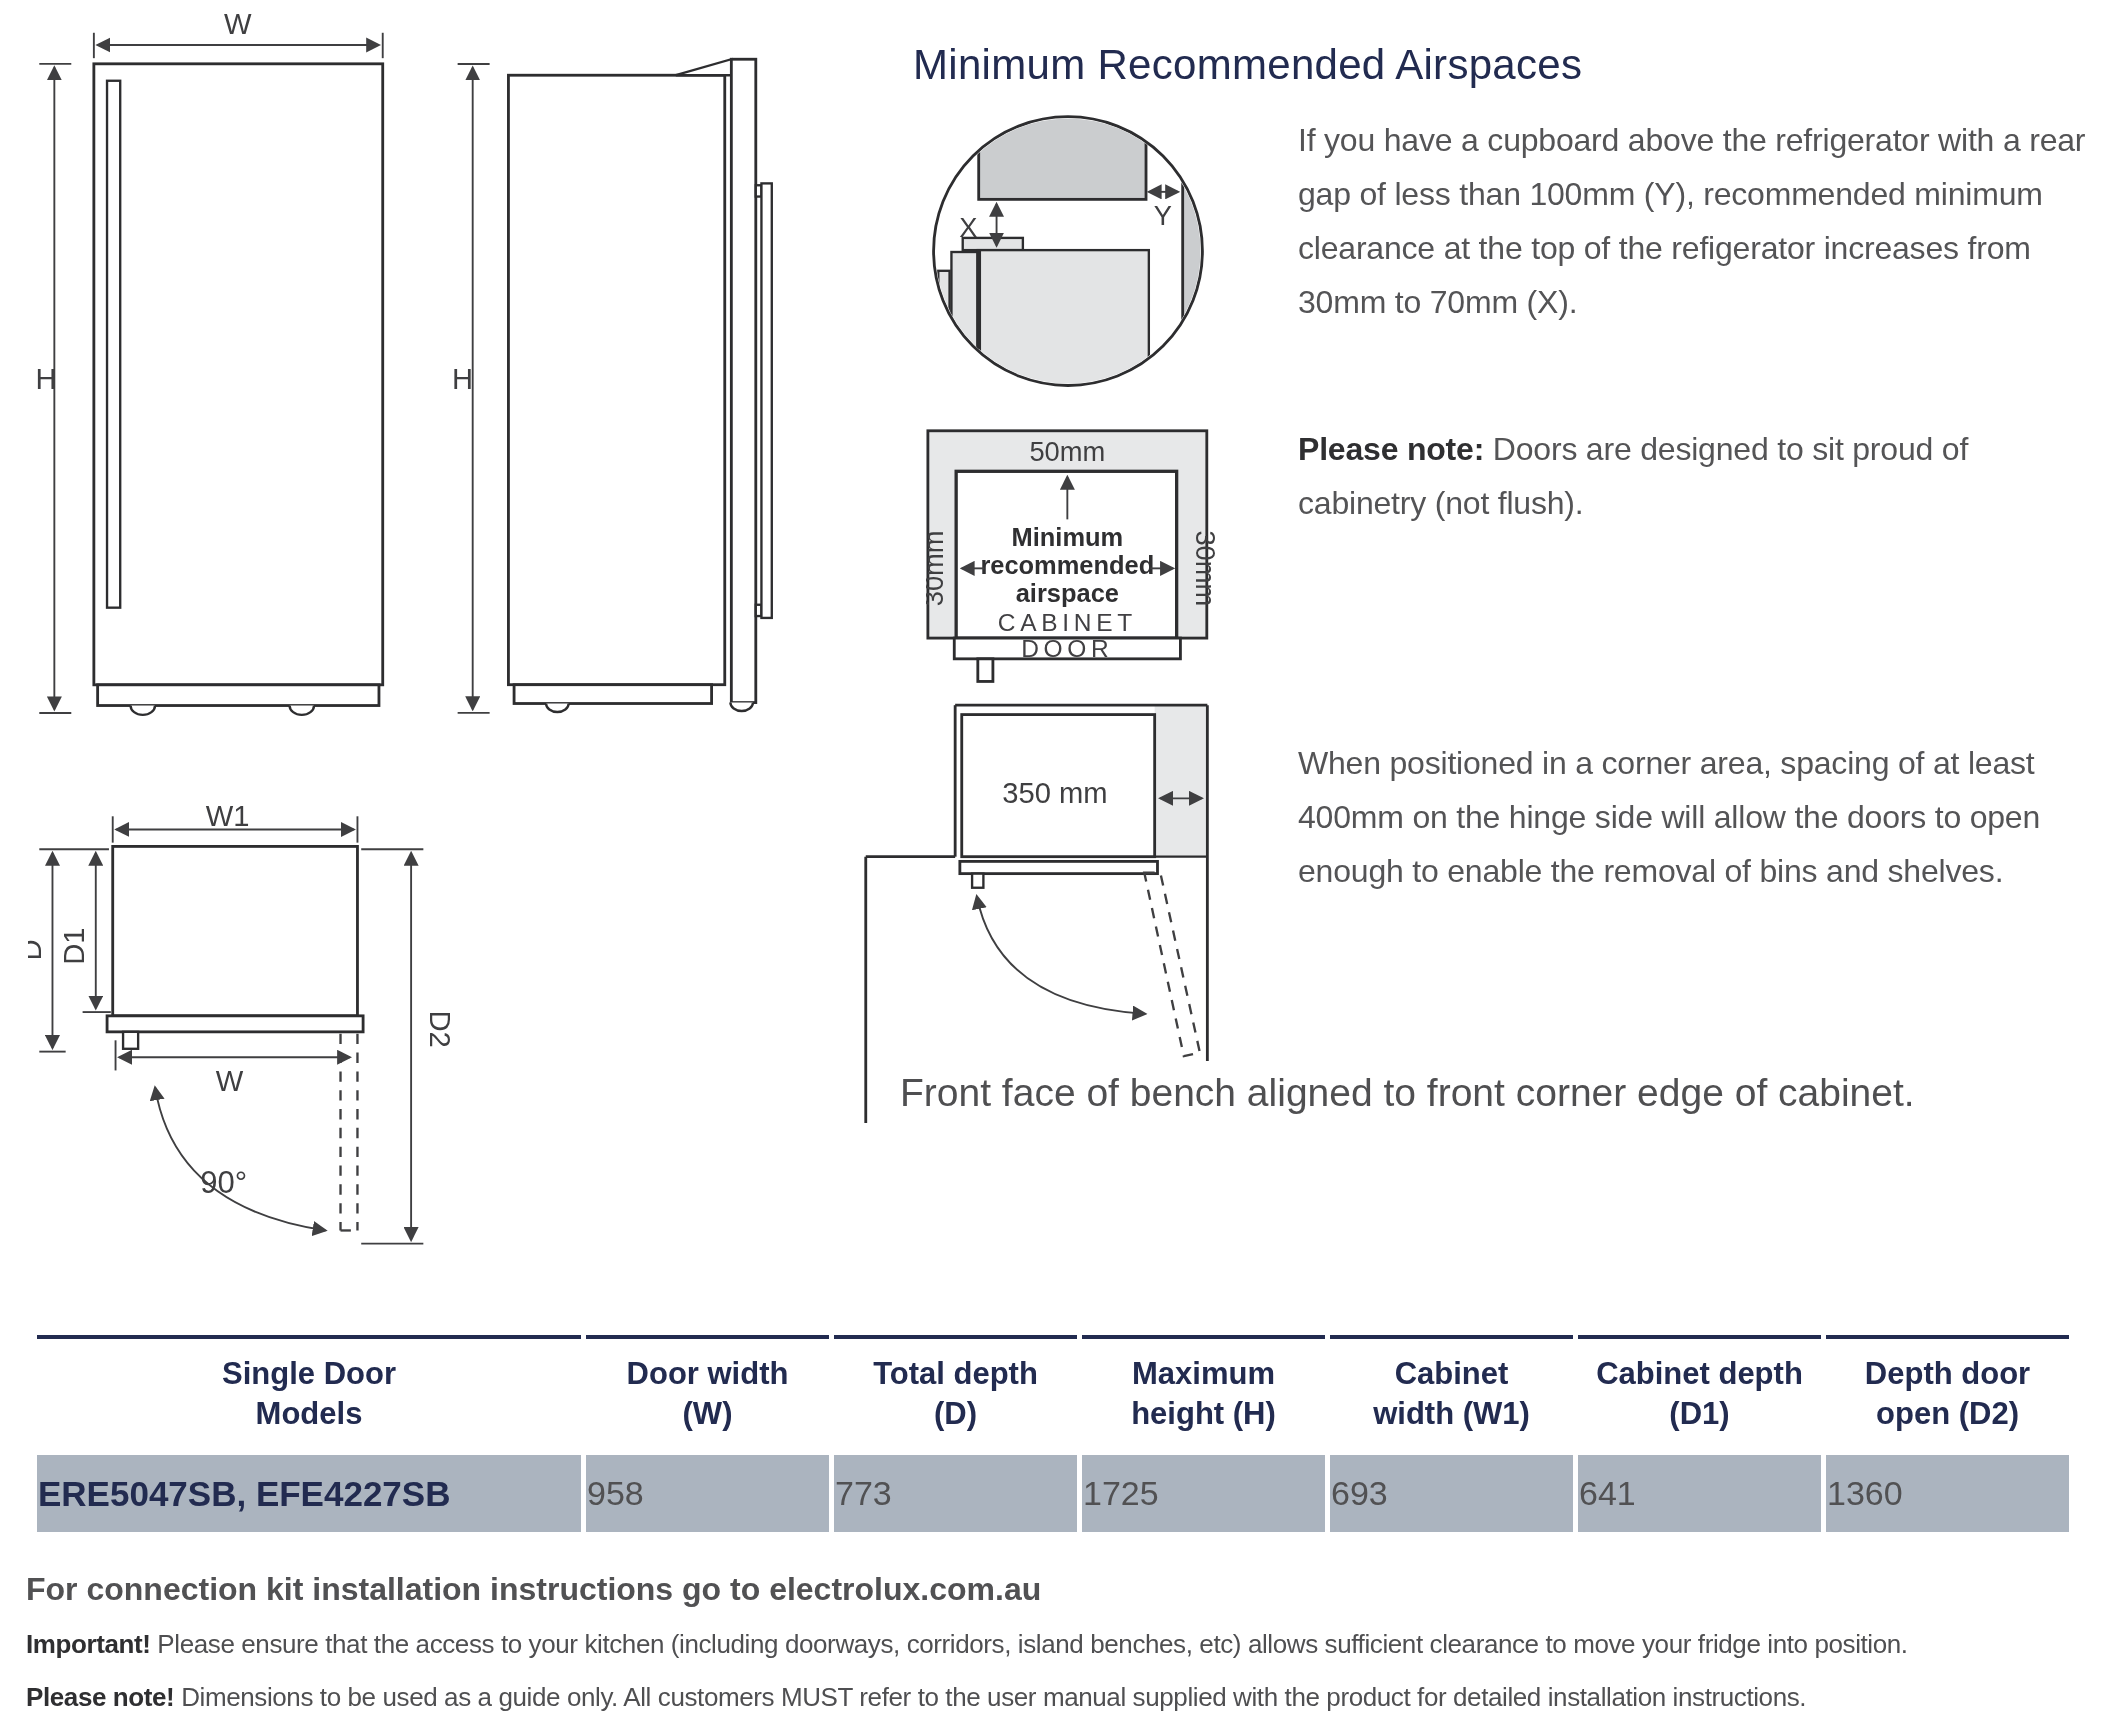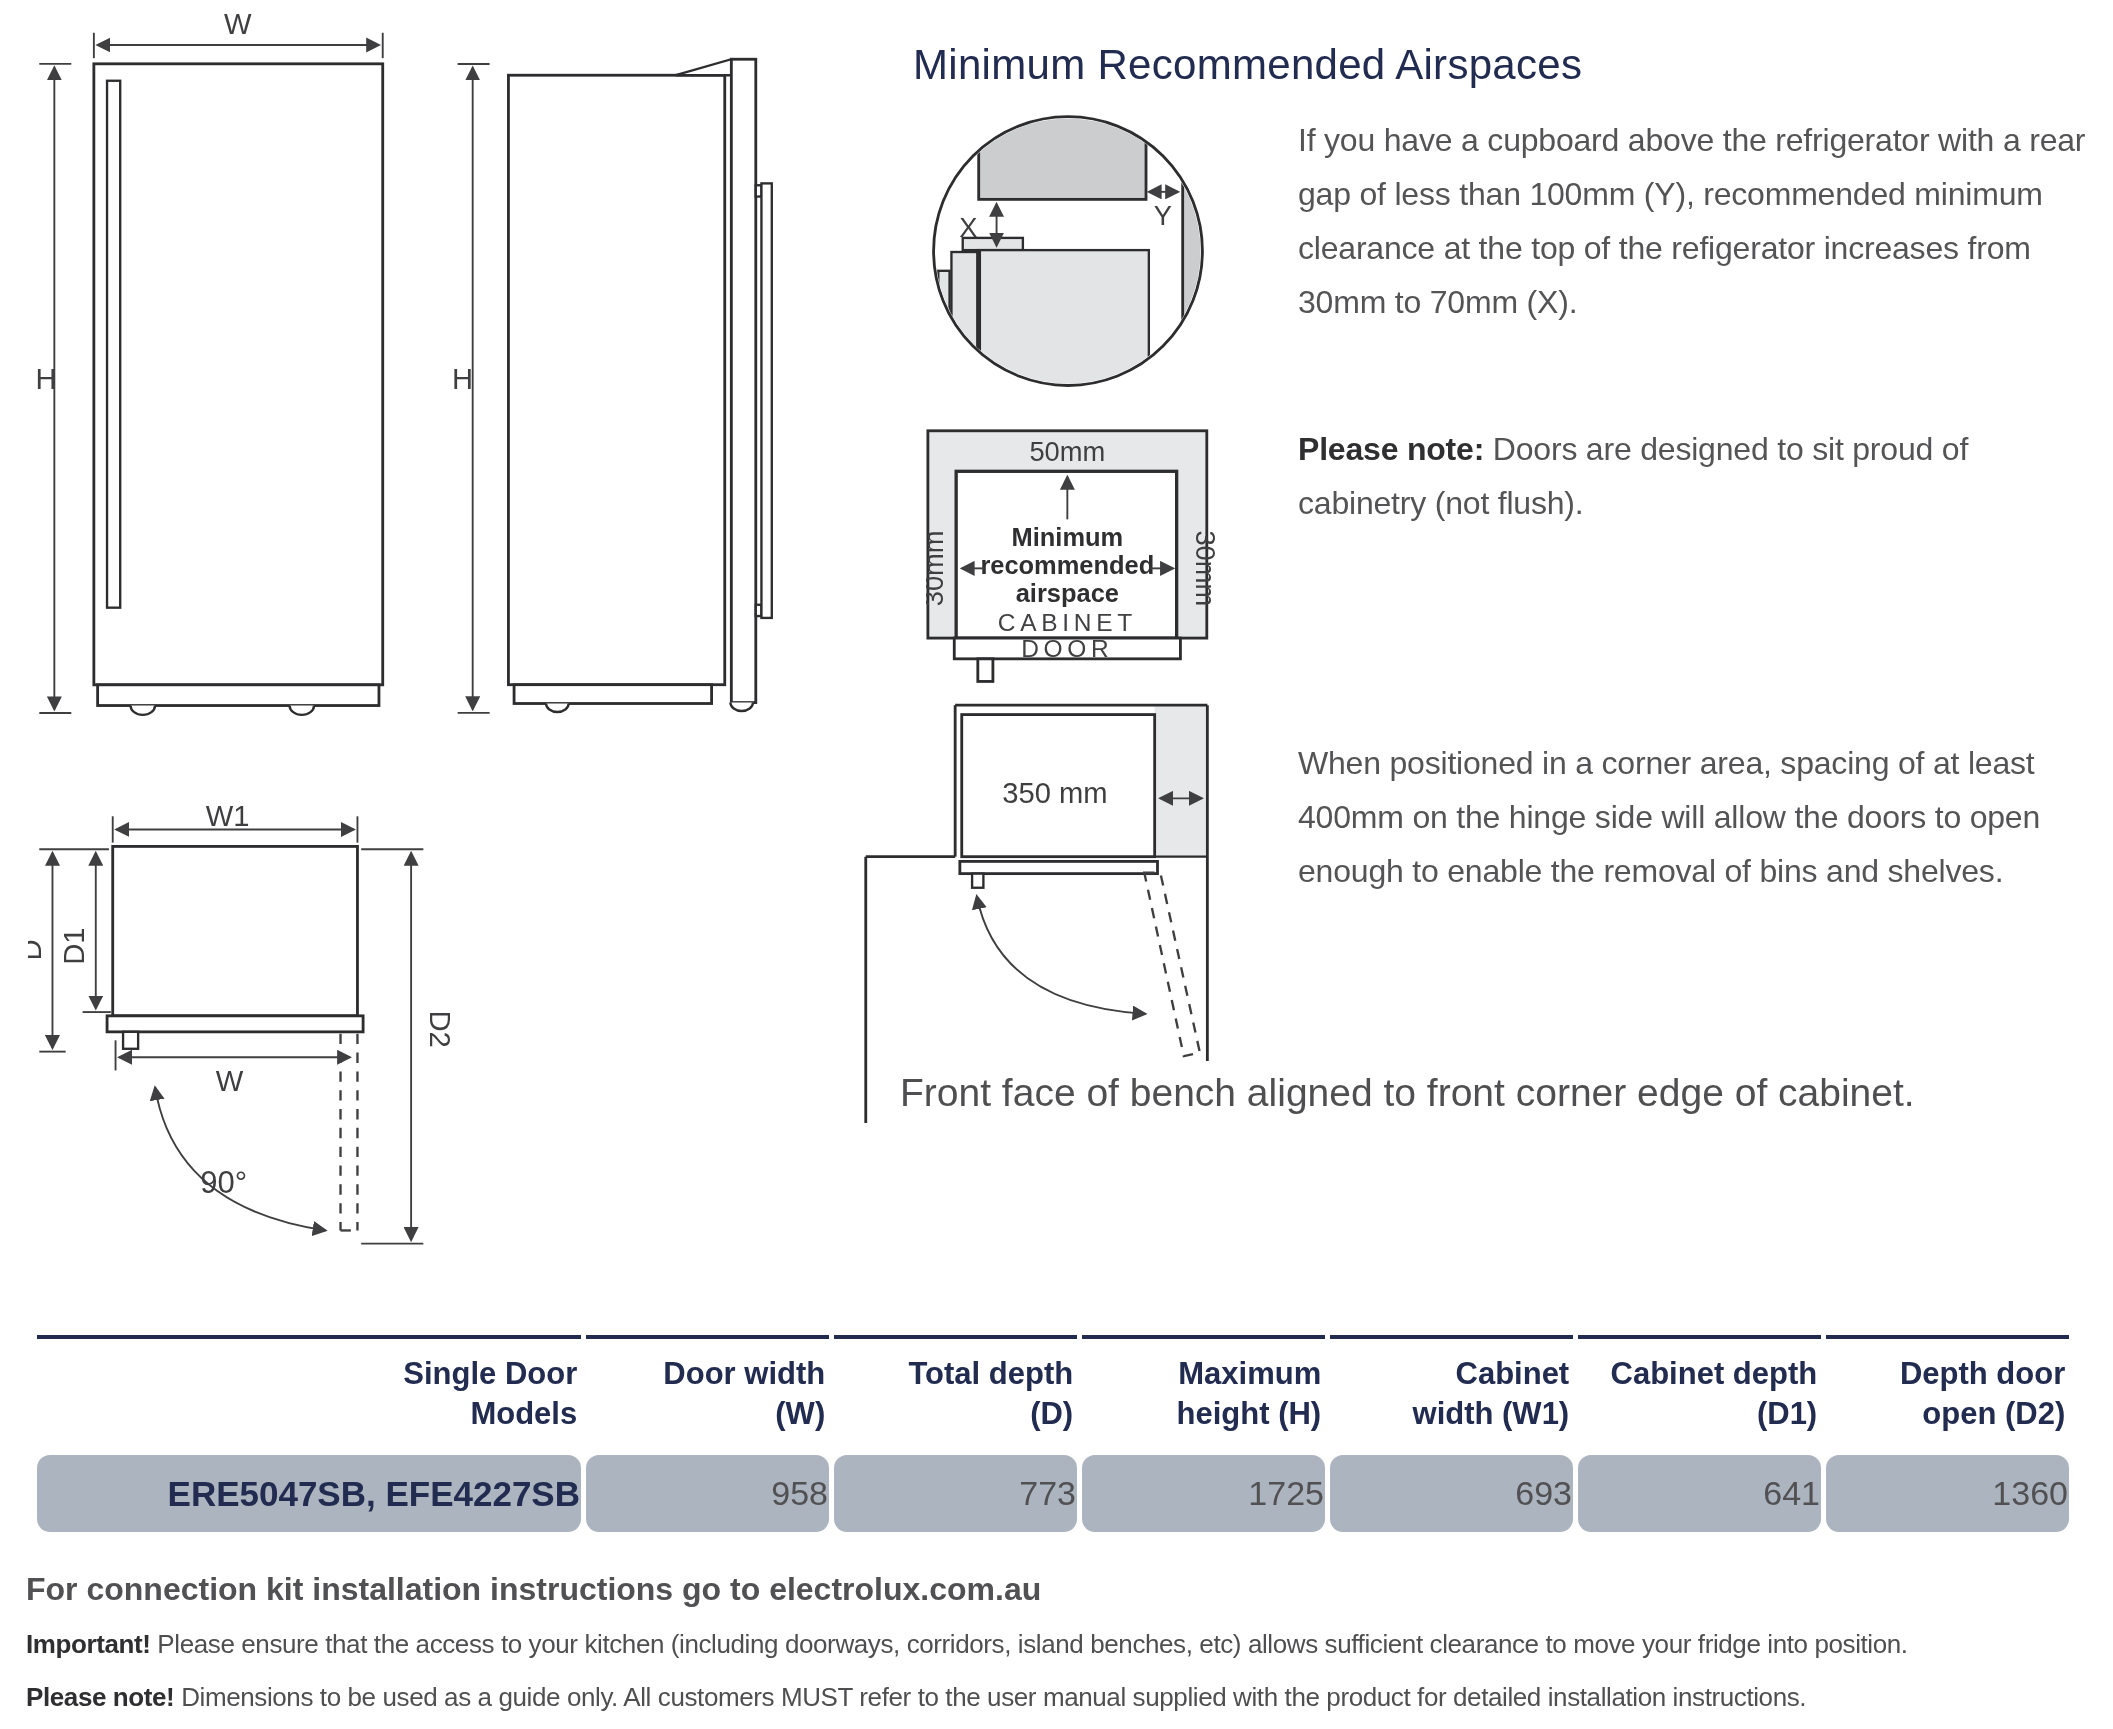--- a/index.html
+++ b/index.html
@@ -22,22 +22,22 @@
   .fridgefill{fill:var(--fridge);stroke:var(--ink);stroke-width:2.5;}
   .dim{stroke:var(--dim);stroke-width:2;fill:none;}
   .dashed{stroke:var(--dim);stroke-width:2.5;fill:none;stroke-dasharray:11 9;}
   .txtblock{position:absolute;font-size:32px;line-height:54px;color:var(--text-gray);letter-spacing:-0.2px;}
   #title{position:absolute;left:913px;top:41px;font-size:42px;font-weight:500;color:var(--navy);letter-spacing:0.3px;}
   #caption-bench{position:absolute;left:900px;top:1071px;font-size:39px;color:var(--footer-gray);white-space:nowrap;}
   .lead{font-weight:bold;color:#2f2f31;}
   
   #spec-table{position:absolute;left:32px;top:1335px;border-collapse:separate;border-spacing:5.6px 0;table-layout:fixed;}
   #spec-table th{border-top:4.7px solid var(--navy);padding:15px 3.8px 21px 3.8px;color:var(--navy);
-                 font-size:31px;font-weight:bold;line-height:40px;text-align:right;vertical-align:top;}
-  #spec-table td{background:var(--row-bg);height:75px;text-align:right;font-size:34px;color:#515153;border-radius:13px;}
+                 font-size:31px;font-weight:bold;line-height:40px;text-align:center;vertical-align:top;}
+  #spec-table td{background:var(--row-bg);height:75px;text-align:left;font-size:34px;color:#515153;}
   #spec-table td.model{font-weight:bold;color:var(--navy);font-size:35px;}
   .col-model{width:544px;} .col-num{width:243px;}
   .hline{display:block;}
   
   #footer-connection{position:absolute;left:26px;top:1571px;font-size:32px;font-weight:bold;color:#515153;white-space:nowrap;}
   .footnote{position:absolute;left:26px;font-size:26px;letter-spacing:-0.4px;color:var(--footer-gray);white-space:nowrap;}
 </style>
 </head>
 <body>
 

